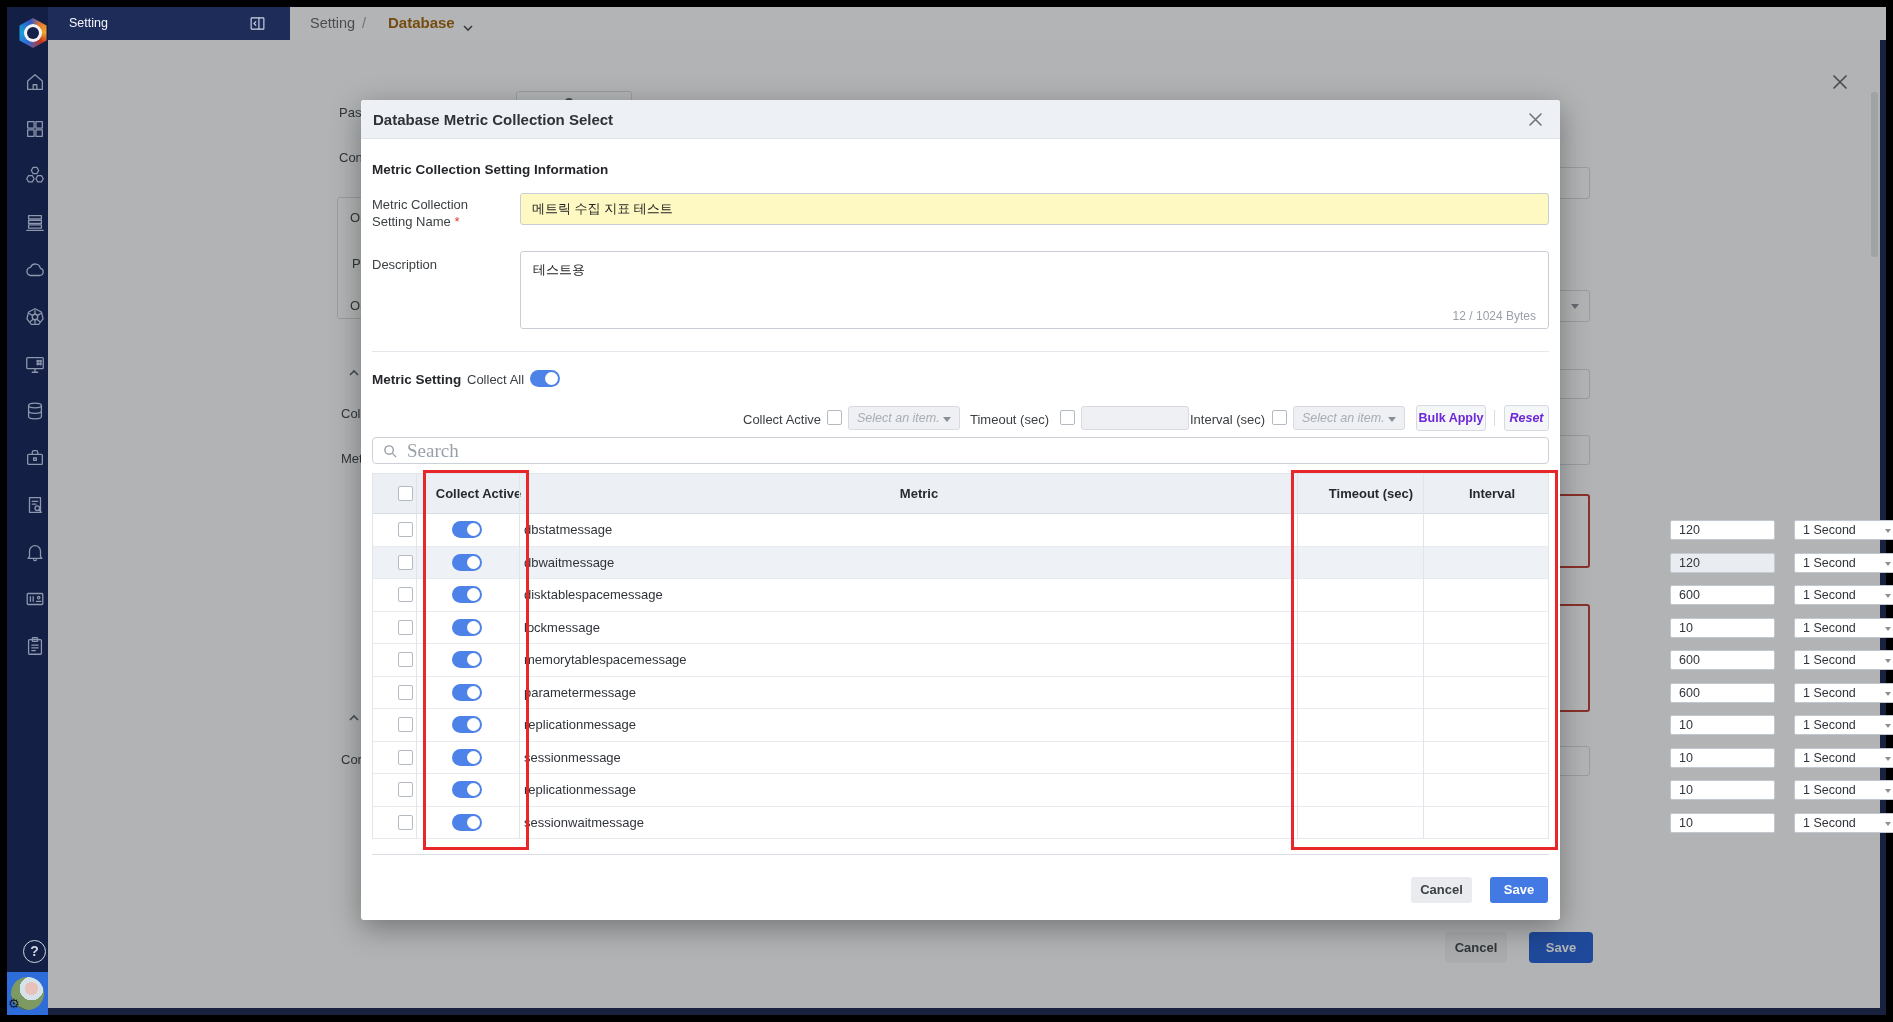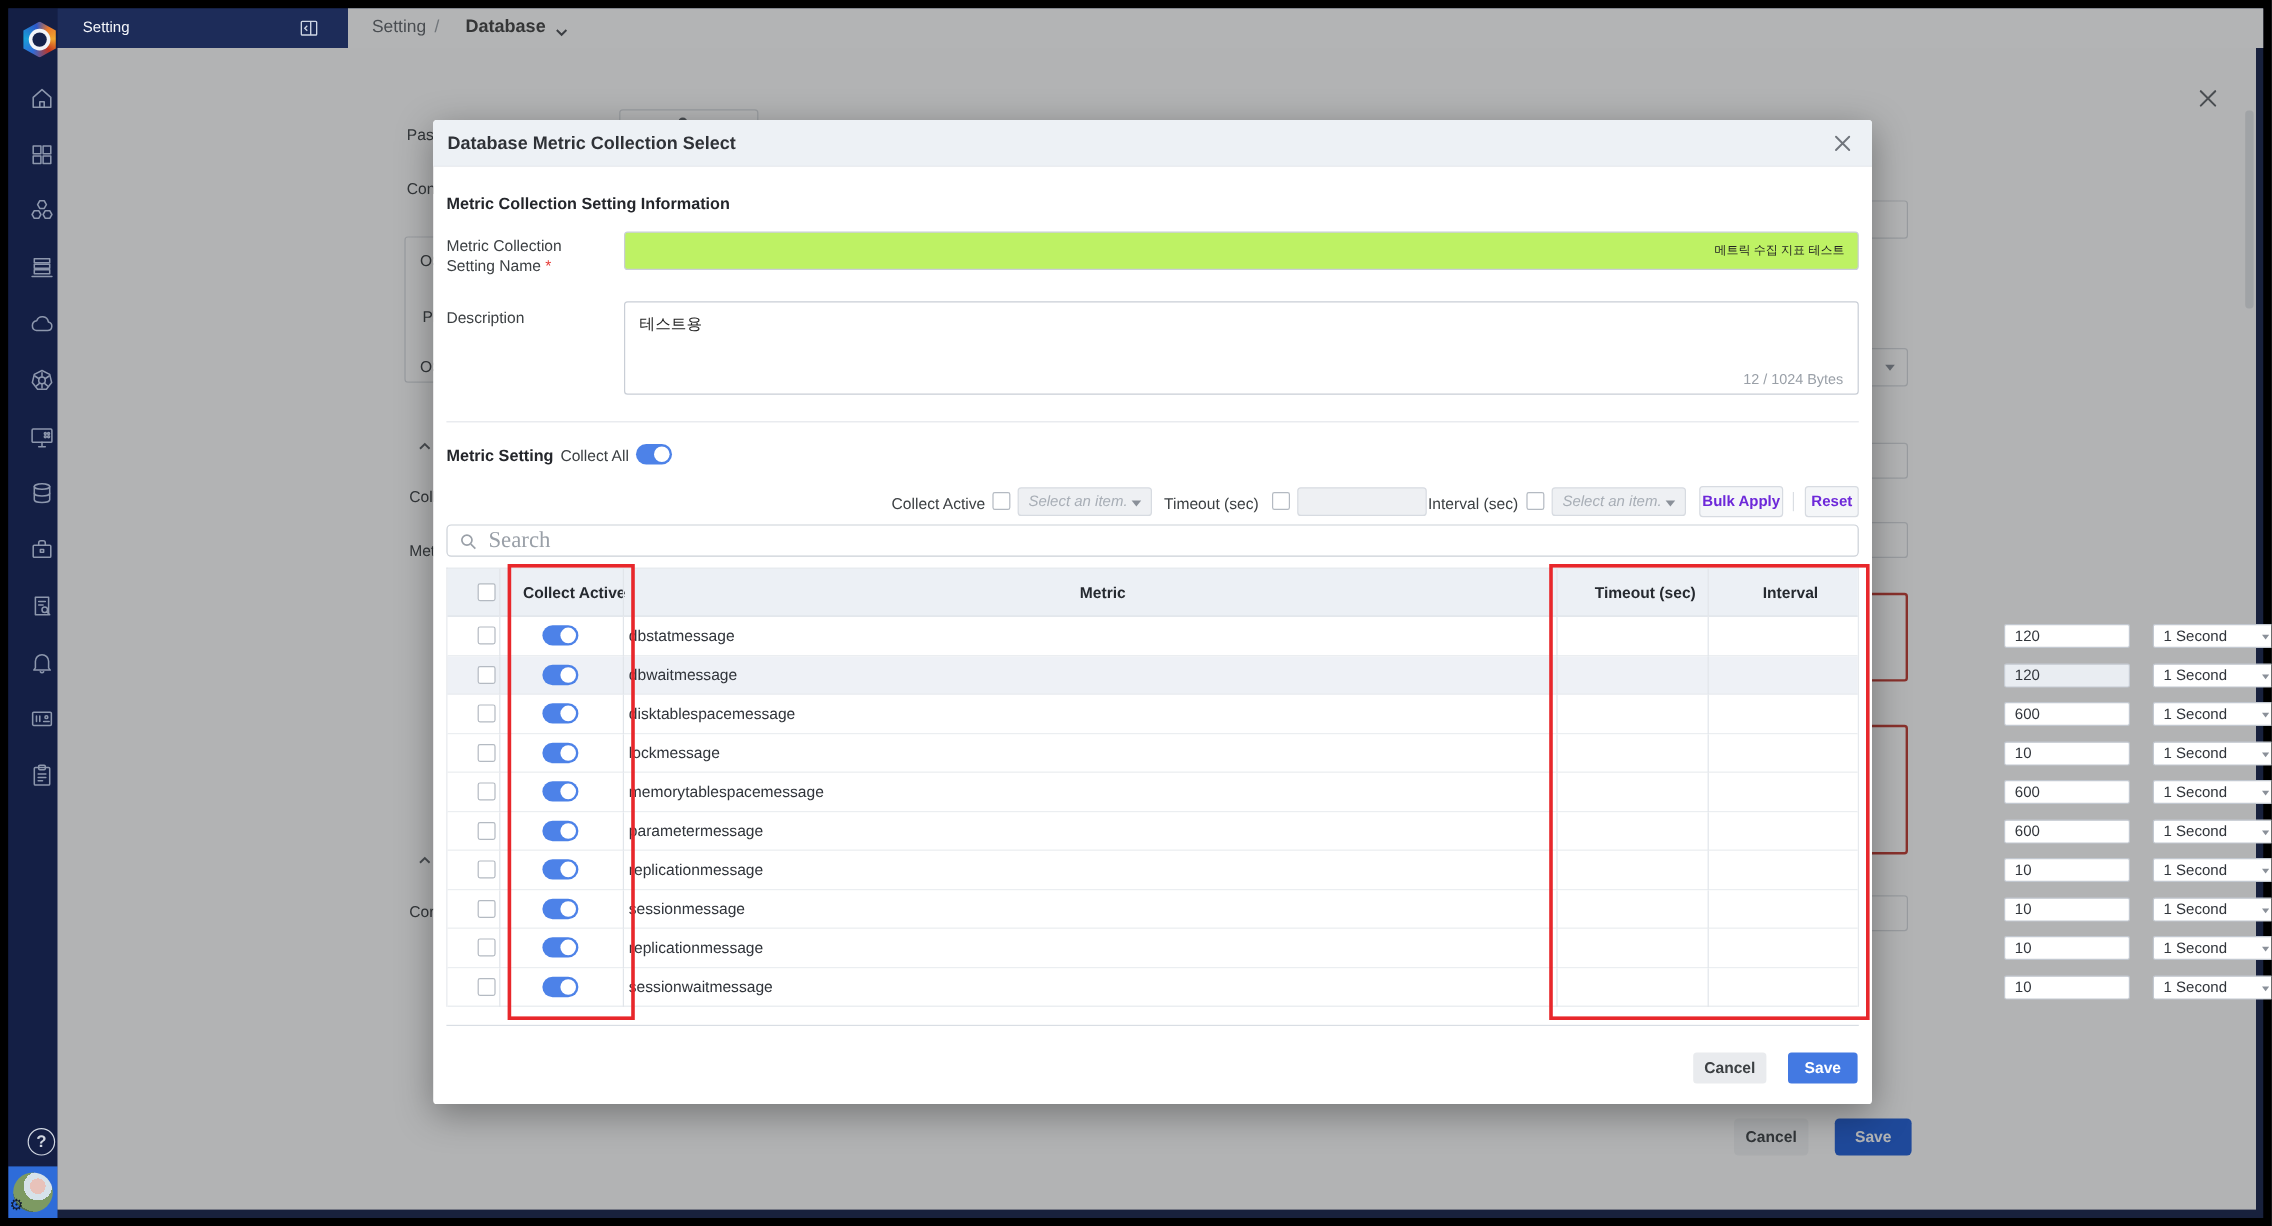--- a/index.html
+++ b/index.html
@@ -22,21 +22,21 @@
     background:radial-gradient(circle at 62% 35%,#e8c2ba 0 22%,#d6e2ea 22% 40%,#7d9a62 40% 72%,#55704a 72%);}
   .avatar-gear{position:absolute;left:1px;top:24px;font-size:13px;color:#111a30;}
   
   .side-header{position:absolute;left:41px;top:0;width:242px;height:33px;background:#1d2c59;z-index:60;}
   .side-header .t{position:absolute;left:21px;top:9px;color:#f4f6fa;font-size:12.5px;}
   .collapse{position:absolute;right:24px;top:8px;width:17px;height:17px;}
   .collapse svg{stroke:#cfd6e4;fill:none;stroke-width:1.6;}
   .topbar{position:absolute;left:283px;top:0;width:1596px;height:33px;background:#ffffff;}
   .crumb1{position:absolute;left:20px;top:8px;font-size:14.5px;color:#5f6368;}
   .crumb-sep{position:absolute;left:72px;top:8px;font-size:14.5px;color:#9aa0a6;}
-  .crumb2{position:absolute;left:98px;top:7px;font-size:15px;color:#404040;font-weight:bold;}
+  .crumb2{position:absolute;left:98px;top:7px;font-size:15px;color:#a16207;font-weight:bold;}
   .crumb-caret{position:absolute;left:172px;top:12px;}
   
   .page{position:absolute;left:41px;top:33px;width:1832px;height:968px;background:#fdfdfd;}
   .bgtxt{position:absolute;font-size:13px;color:#3c4043;}
   .bgbox{position:absolute;background:#fff;border:1px solid #d8dbdf;border-radius:3px;}
   .bgbox.red{border:2px solid #c0392f;}
   .bgbtn{position:absolute;height:31px;border-radius:4px;font-size:13px;font-weight:bold;text-align:center;line-height:31px;}
   .chev{position:absolute;width:12px;height:12px;}
   .chev svg{stroke:#5f6368;fill:none;stroke-width:1.6;}
   .scroll-thumb{position:absolute;width:7px;border-radius:3px;background:#e3e5e8;}
@@ -46,21 +46,21 @@
   
   .modal{position:absolute;left:361px;top:100px;width:1199px;height:820px;background:#fff;border-radius:3px;
     box-shadow:0 8px 30px rgba(0,0,0,.35);z-index:100;}
   .m-header{position:absolute;left:0;top:0;width:100%;height:39px;background:#edf1f5;border-bottom:1px solid #dfe3e8;border-radius:3px 3px 0 0;}
   .m-title{position:absolute;left:12px;top:11px;font-size:15px;font-weight:bold;color:#2f3237;}
   .m-close{position:absolute;right:16px;top:12px;width:16px;height:16px;cursor:pointer;}
   .m-close svg{stroke:#70757c;fill:none;stroke-width:1.6;stroke-linecap:round;}
   .sec-title{position:absolute;left:11px;top:62px;font-size:13.5px;font-weight:bold;color:#24262b;}
   .f-label{position:absolute;font-size:13px;color:#3c4043;line-height:17px;}
   .req{color:#e53935;}
-  .txt-input{position:absolute;border:1px solid #c9ced6;border-radius:3px;background:#bef264;font-size:10px;color:#222;padding:0 11px;outline:none;text-align:right;}
+  .txt-input{position:absolute;border:1px solid #c9ced6;border-radius:3px;background:#fef9c3;font-size:13px;color:#222;padding:0 11px;outline:none;}
   .txt-area{position:absolute;border:1px solid #c9ced6;border-radius:3px;background:#fff;}
   .txt-area .val{position:absolute;left:12px;top:9px;font-size:13px;color:#222;}
   .bytes{position:absolute;right:12px;bottom:5px;font-size:12px;color:#9aa0a8;}
   .divider{position:absolute;left:11px;width:1177px;height:1px;background:#e4e7eb;}
   .bold-lbl{font-weight:bold;color:#24262b;}
   .toggle{position:absolute;width:30px;height:17px;border-radius:9px;background:#4d82e8;}
   .toggle::after{content:'';position:absolute;right:2px;top:2px;width:13px;height:13px;border-radius:50%;background:#fff;}
   .cb{position:absolute;width:15px;height:15px;border:1.5px solid #b4bac2;border-radius:2px;background:#fff;}
   .d-select{position:absolute;height:24px;border:1px solid #d7dbe1;border-radius:3px;background:#eef0f3;
     font-size:12.5px;color:#a8aeb6;line-height:22px;padding:0 8px;font-style:italic;}
@@ -286,21 +286,21 @@
     <span class="f-label" style="left:609px;top:311px;">Timeout (sec)</span>
     <span class="cb" style="left:699px;top:310px;"></span>
     <span class="d-input" style="left:720px;top:306px;width:108px;"></span>
     <span class="f-label" style="left:829px;top:311px;">Interval (sec)</span>
     <span class="cb" style="left:911px;top:310px;"></span>
     <span class="d-select" style="left:932px;top:306px;width:112px;">
       <span>Select an item.</span><span class="caret"></span>
     </span>
     <span class="f-btn" style="left:1055px;top:305px;width:70px;">Bulk Apply</span>
     <span class="pipe" style="left:1133px;top:310px;"></span>
-    <span class="f-btn" style="left:1143px;top:305px;width:45px;">Reset</span>
+    <span class="f-btn" style="left:1143px;top:305px;width:45px;font-style:italic;">Reset</span>
 
     <div class="search">
       <svg width="15" height="15" viewBox="0 0 16 16">
           <circle cx="6.5" cy="6.5" r="4.5"></circle>
           <path d="M10 10l4 4"></path>
         </svg>
       <input placeholder="Search" style="">
     </div>
 
     <div class="table">

